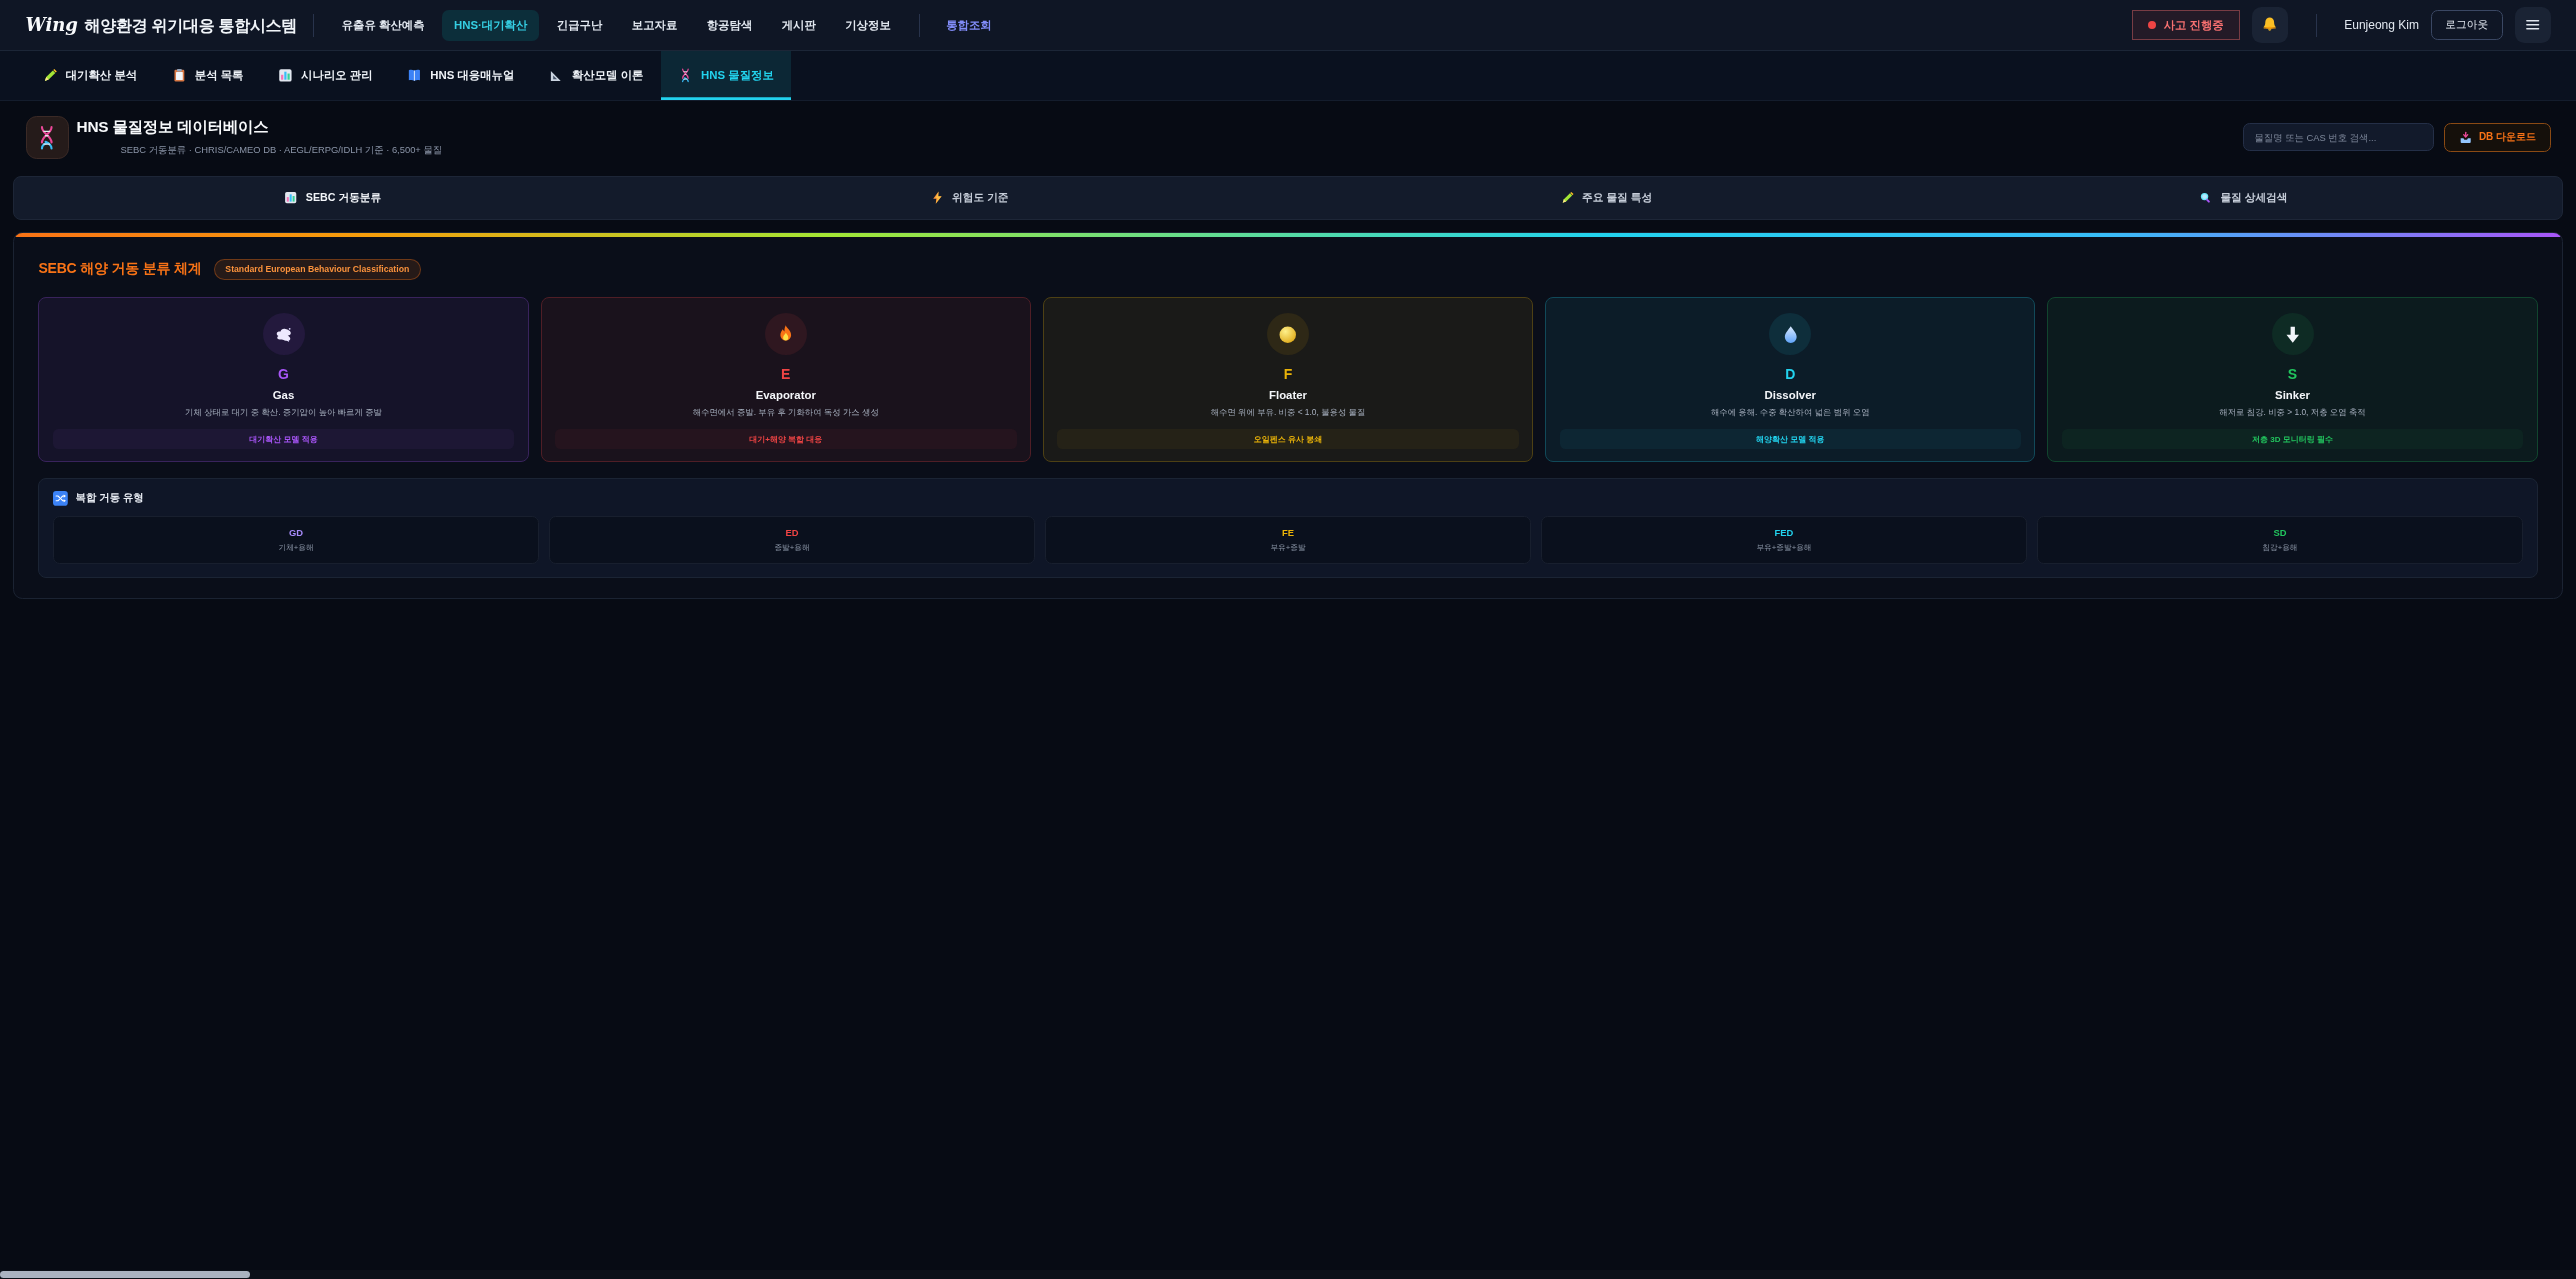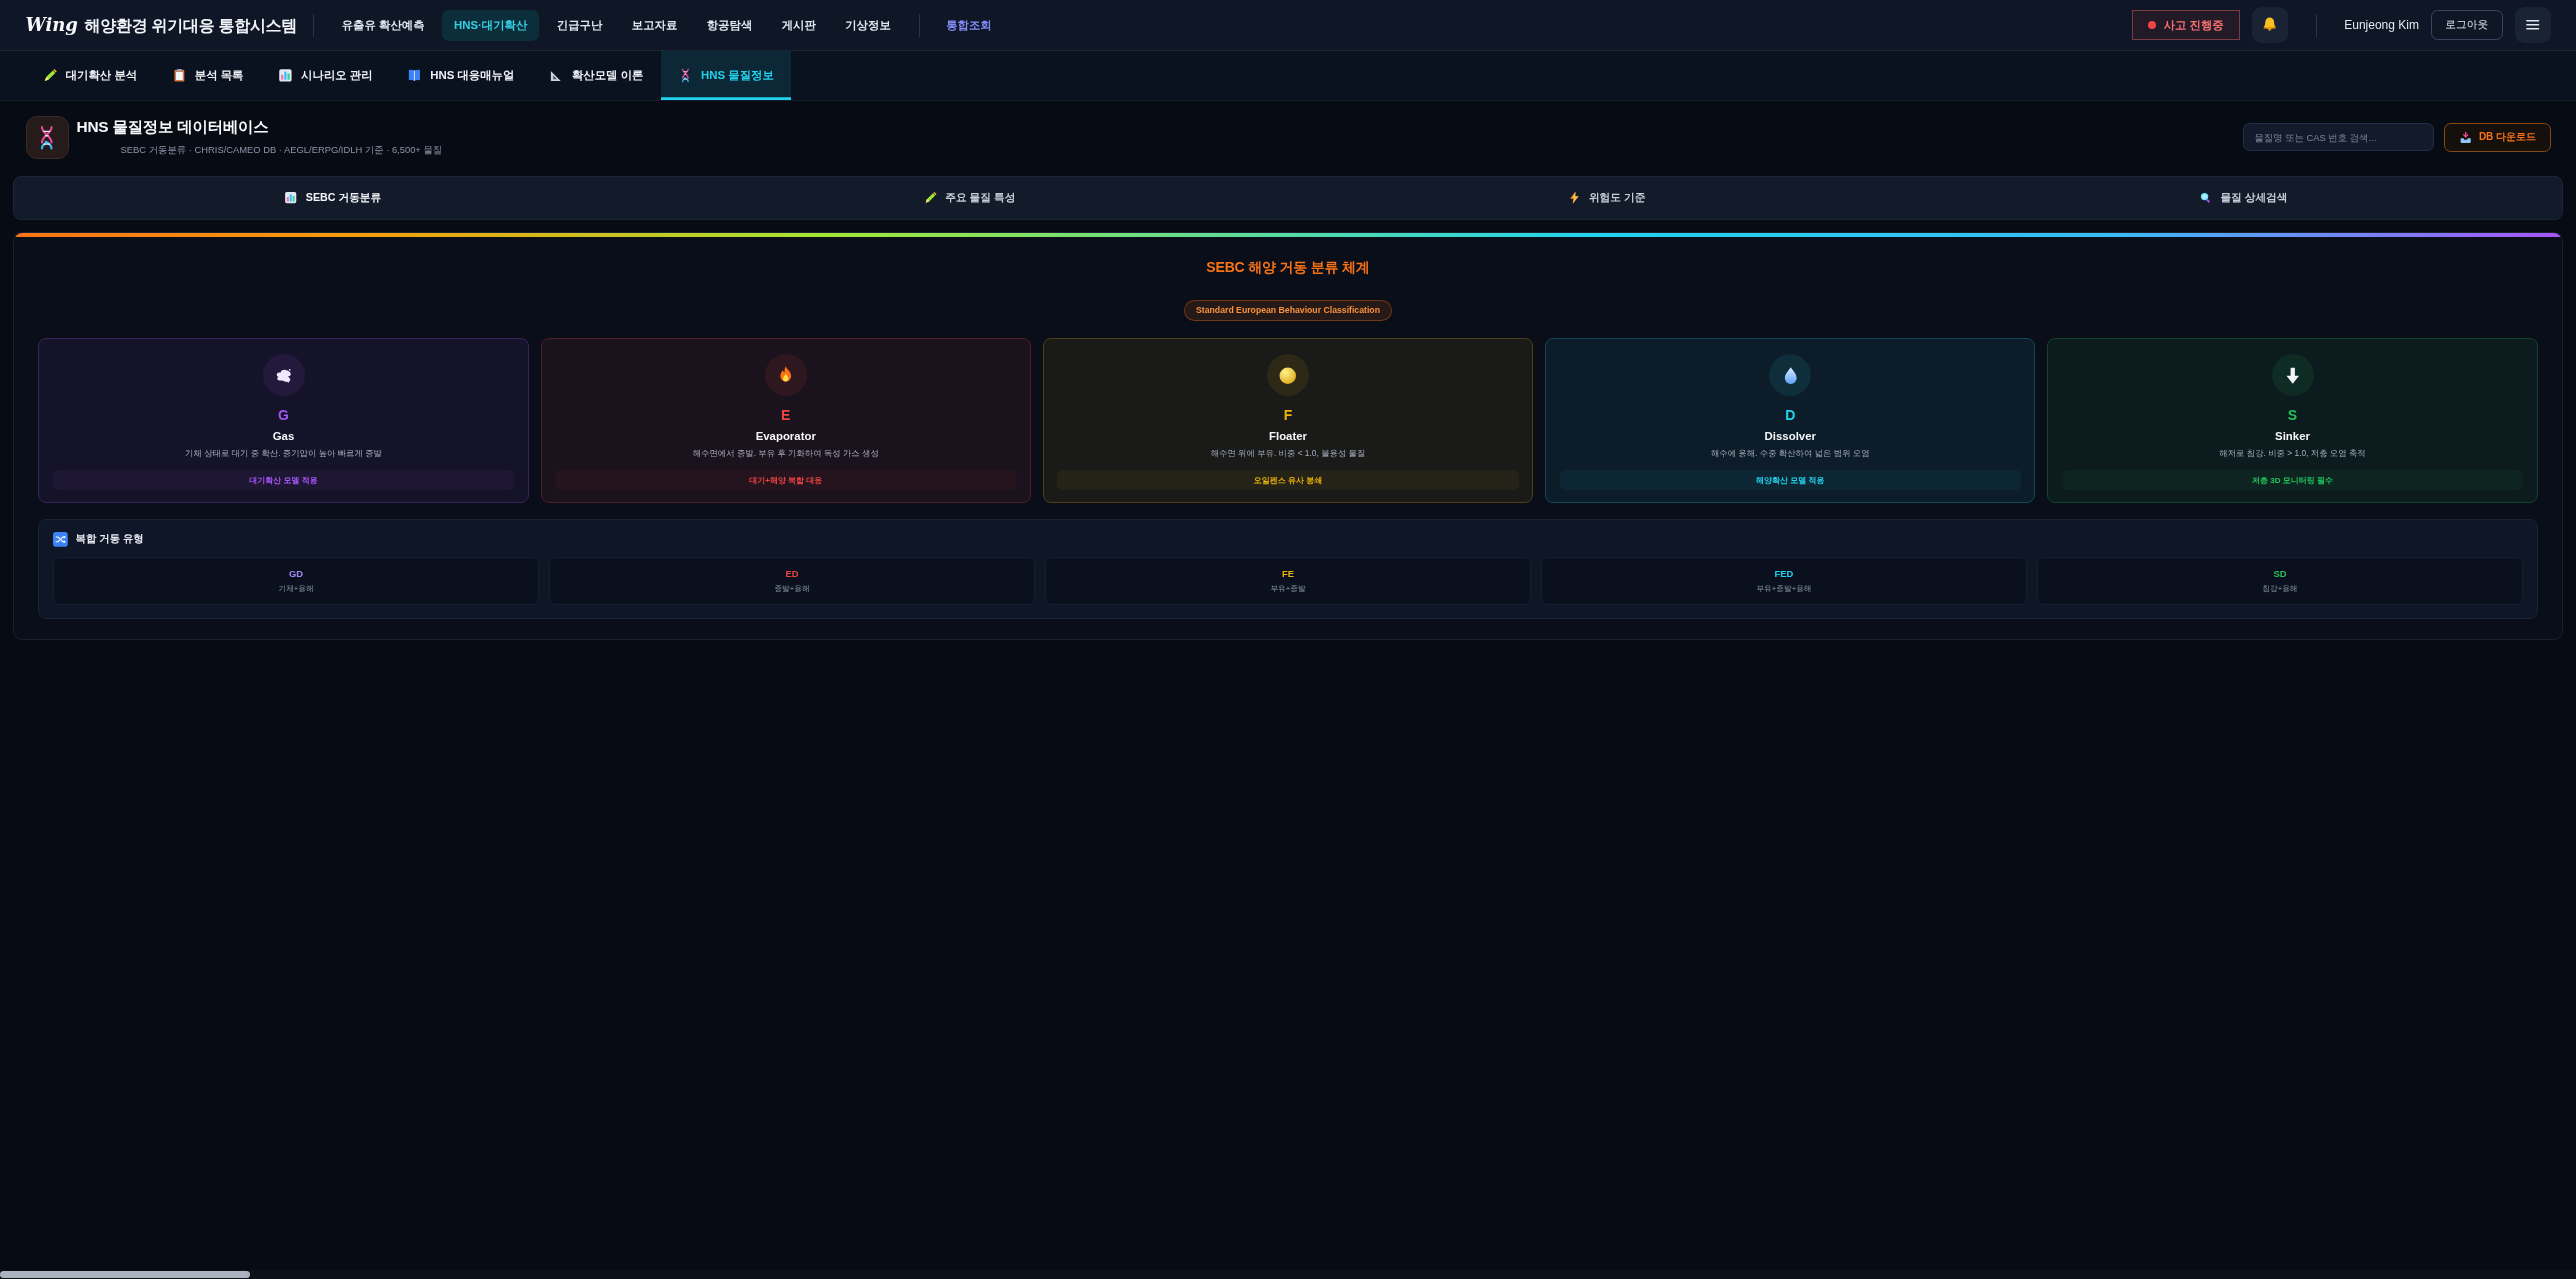--- a/index.html
+++ b/index.html
@@ -68,21 +68,21 @@
     font-size:10.7px; font-weight:700; color:#c6cdd9; cursor:pointer; }
   .section-tab.active { color:#f3f6fa; }
   .section-tab .ic svg { width:13.4px; height:13.4px; }
 
   
   .content-card { margin:12px 13.4px 0; background:#0a0e19; border:0.7px solid #1b2332;
     border-radius:9.4px; overflow:hidden; }
   .grad-bar { height:4px; background:linear-gradient(90deg,#f97316 0%,#f59e0b 14%,
     #a3e635 32%,#22d3ee 62%,#38bdf8 82%,#a855f7 100%); }
   .cc-inner { padding:21.5px 24px 20px; }
-  .sebc-title-row { display:flex; align-items:center; gap:23px;flex-direction:column; }
+  .sebc-title-row { display:flex; align-items:center; gap:12px; }
   .sebc-title { font-size:14px; font-weight:700; color:#f97316; letter-spacing:-0.2px; }
   .sebc-badge { font-size:8.7px; font-weight:700; color:#fb923c;
     background:rgba(249,115,22,.12); border:0.7px solid rgba(249,115,22,.35);
     border-radius:670px; padding:4.7px 10.7px; }
   .sebc-desc { margin-top:13.4px; font-size:9.7px; color:#c3cad6; line-height:1.55; }
   .sebc-desc .em { color:#f97316; font-weight:700; }
 
   
   .cards-row { display:flex; gap:12px; margin-top:17.4px; }
   .b-card { flex:1; border-radius:8px; padding:14.8px 13.4px 12px; text-align:center;
@@ -280,35 +280,35 @@
           <rect x="5" y="11" width="3.6" height="8" fill="#f472b6"></rect>
           <rect x="10.2" y="6" width="3.6" height="13" fill="#38bdf8"></rect>
           <rect x="15.4" y="9" width="3.6" height="10" fill="#34d399"></rect>
         </svg>
       </span>
       <span>SEBC 거동분류</span>
     </div>
     <div class="section-tab">
       <span class="ic">
         <svg viewBox="0 0 24 24">
+          <path d="M13.5 1L4 14h5.5L8.5 23 19 9.5h-6l.5-8.5z" fill="#fb923c"></path>
+          <path d="M13.5 1L8 12.5h4L8.5 23 19 9.5h-6l.5-8.5z" fill="#fde047" opacity=".55"></path>
+        </svg>
+      </span>
+      <span>위험도 기준</span>
+    </div>
+    <div class="section-tab">
+      <span class="ic">
+        <svg viewBox="0 0 24 24">
           <path d="M3 21l2.2-6.2L16 4l4 4L9.2 18.8 3 21z" fill="#a3e635"></path>
           <path d="M16.6 3.4l1.8-1.8 4 4-1.8 1.8-4-4z" fill="#fbbf24"></path>
           <path d="M3 21l2.2-6.2 4 4L3 21z" fill="#fde68a"></path>
         </svg>
       </span>
       <span>주요 물질 특성</span>
-    </div>
-    <div class="section-tab">
-      <span class="ic">
-        <svg viewBox="0 0 24 24">
-          <path d="M13.5 1L4 14h5.5L8.5 23 19 9.5h-6l.5-8.5z" fill="#fb923c"></path>
-          <path d="M13.5 1L8 12.5h4L8.5 23 19 9.5h-6l.5-8.5z" fill="#fde047" opacity=".55"></path>
-        </svg>
-      </span>
-      <span>위험도 기준</span>
     </div>
     <div class="section-tab">
       <span class="ic">
         <svg viewBox="0 0 24 24">
           <circle cx="10" cy="10" r="6.6" fill="#67e8f9"></circle>
           <circle cx="10" cy="10" r="4.2" fill="#bae6fd"></circle>
           <rect x="14.6" y="13.4" width="8" height="3.6" rx="1.8" transform="rotate(45 14.6 13.4)" fill="#a855f7"></rect>
         </svg>
       </span>
       <span>물질 상세검색</span>

